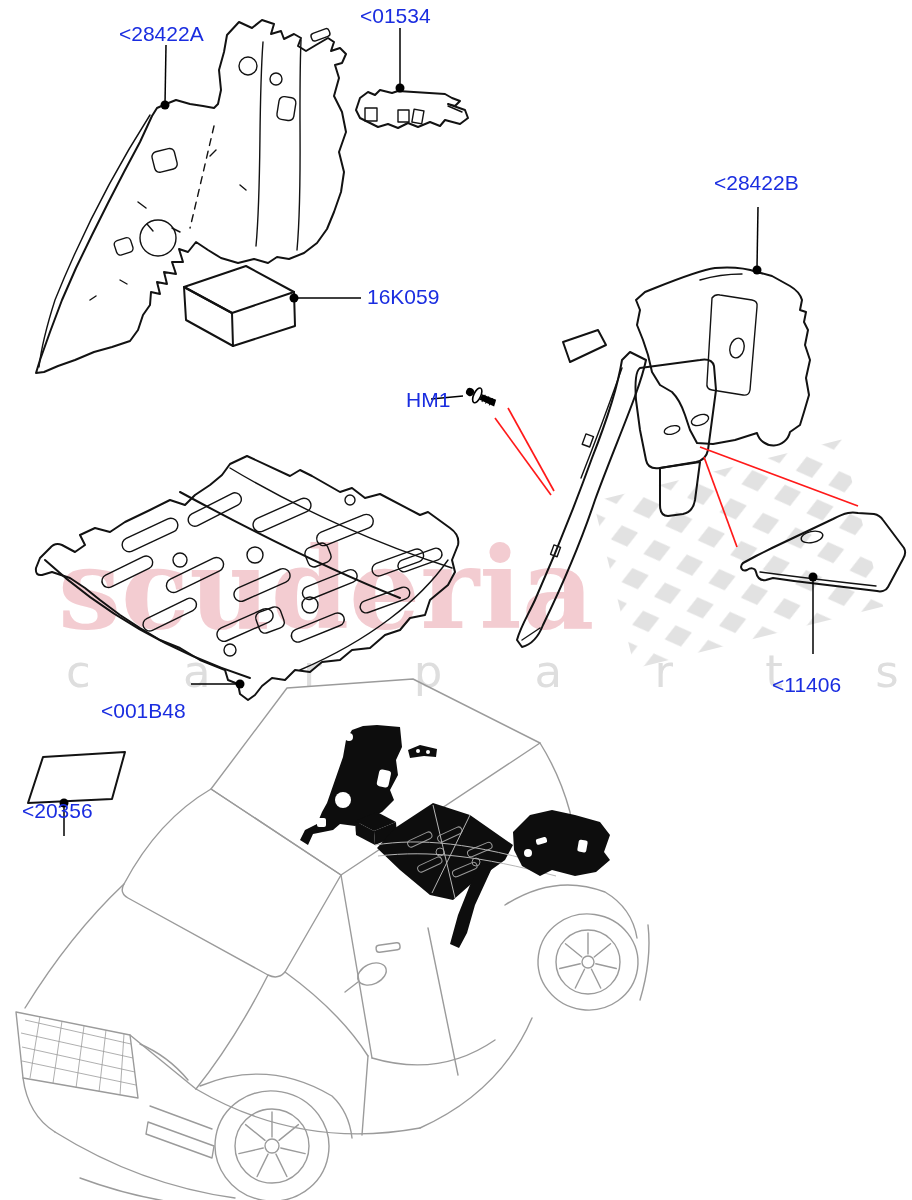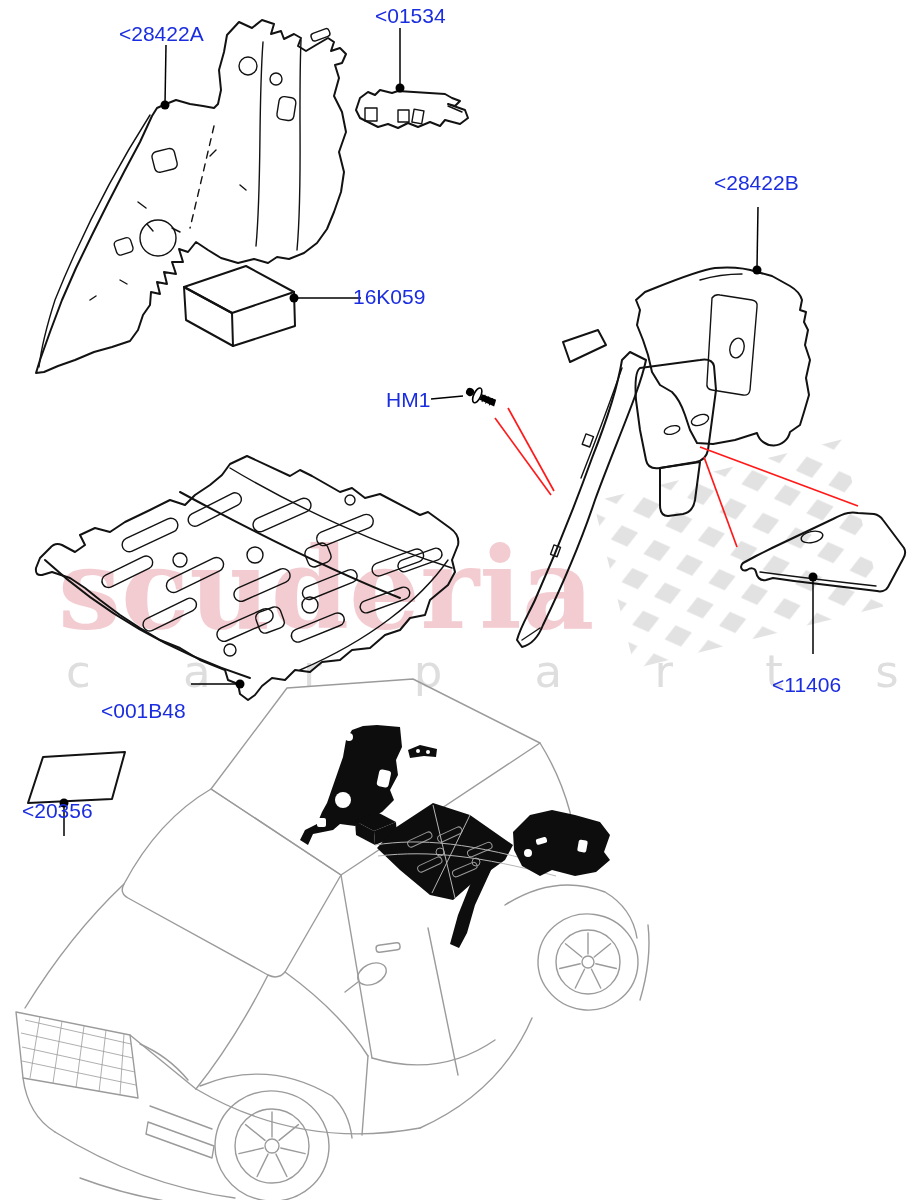--- a/index.html
+++ b/index.html
@@ -252,20 +252,20 @@
     <path class="leader" d="M191,684 L238,684"></path>
         <circle cx="240" cy="684" r="4.5"></circle>
     <path class="leader" d="M813,654 L813,580"></path>
         <circle cx="813" cy="577" r="4.5"></circle>
     <path class="leader" d="M64,836 L64,805"></path>
         <circle cx="64" cy="803" r="4.5"></circle>
   </g>
 </svg>
 
   <div class="part-label" style="left:119px;top:23px">&lt;28422A</div>
-  <div class="part-label" style="left:375px;top:5px">&lt;01534</div>
-  <div class="part-label" style="left:353px;top:286px">16K059</div>
+  <div class="part-label" style="left:360px;top:5px">&lt;01534</div>
+  <div class="part-label" style="left:367px;top:286px">16K059</div>
   <div class="part-label" style="left:714px;top:172px">&lt;28422B</div>
-  <div class="part-label" style="left:386px;top:389px">HM1</div>
+  <div class="part-label" style="left:406px;top:389px">HM1</div>
   <div class="part-label" style="left:101px;top:700px">&lt;001B48</div>
   <div class="part-label" style="left:772px;top:674px">&lt;11406</div>
   <div class="part-label" style="left:22px;top:800px">&lt;20356</div>
 </div>
 
 </body></html>

